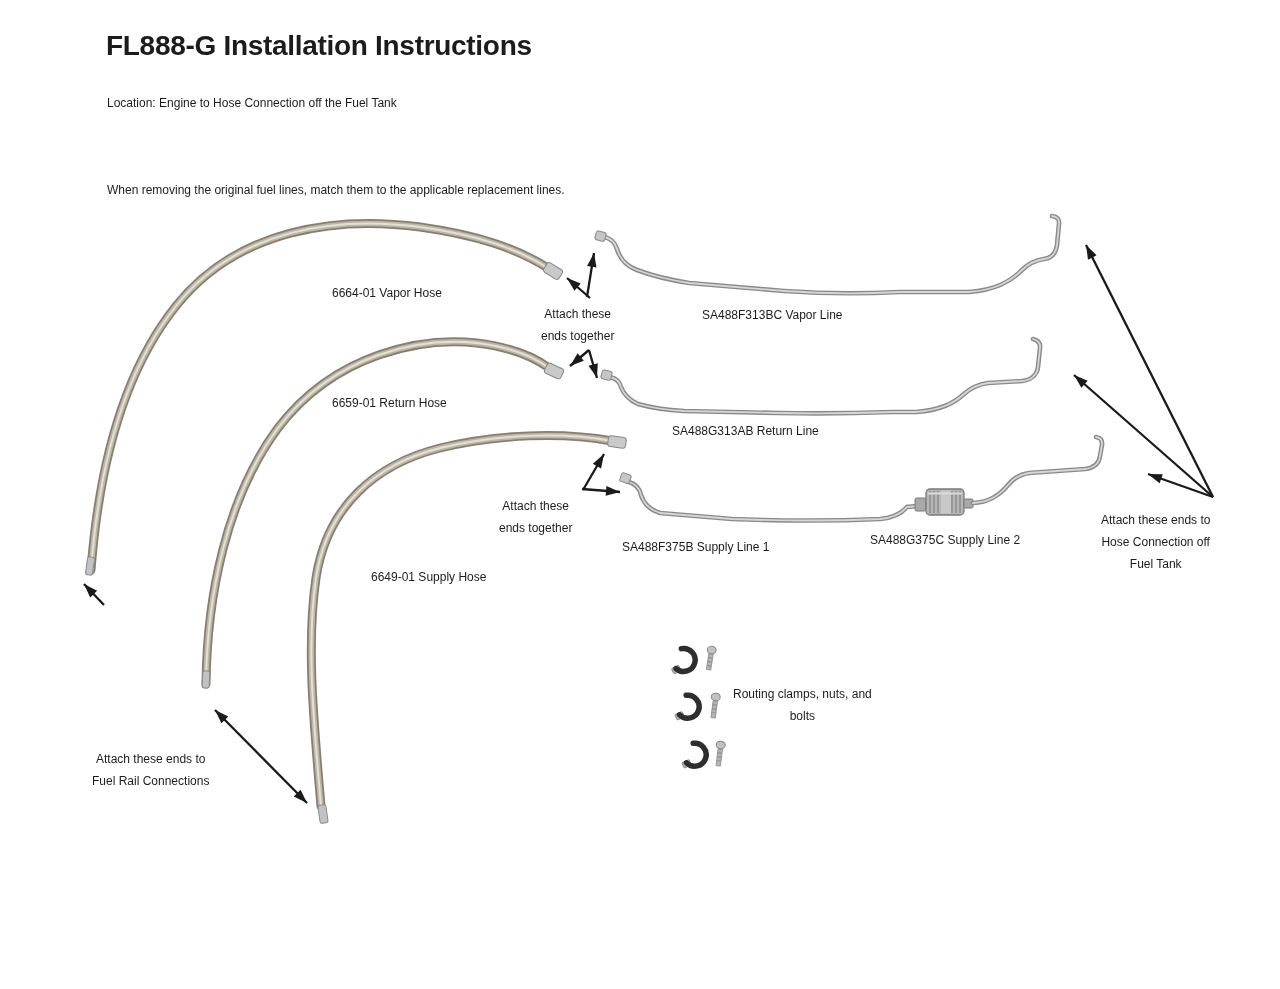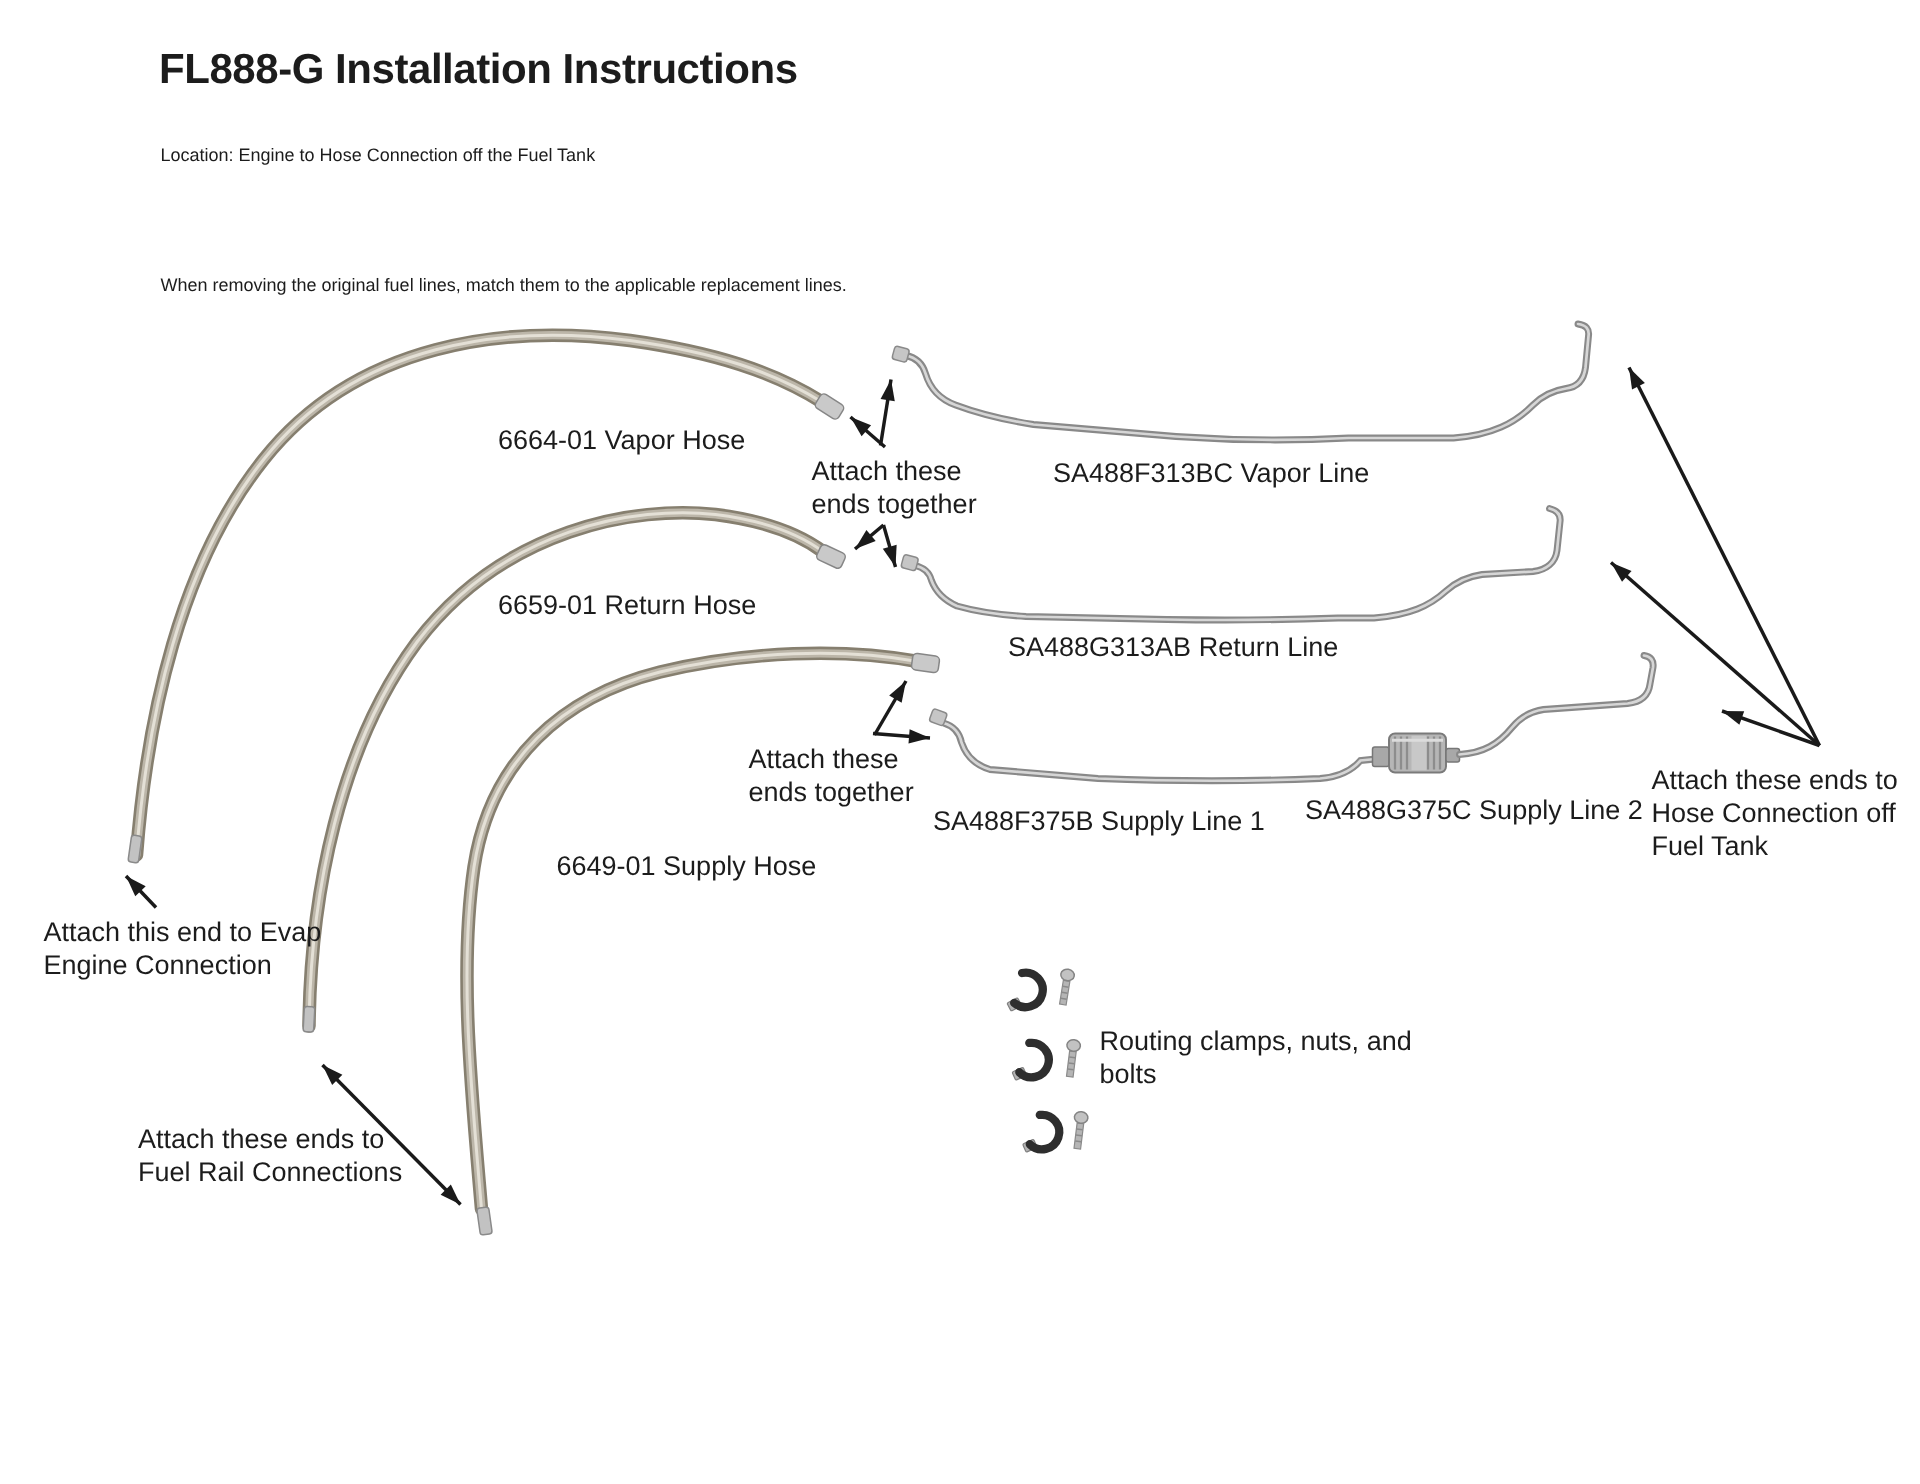--- a/index.html
+++ b/index.html
@@ -1,22 +1,22 @@
 <!DOCTYPE html>
 <html><head>
 <meta charset="utf-8">
 <style>
   html,body{margin:0;padding:0;background:#ffffff;}
   #page{position:relative;width:1280px;height:989px;background:#ffffff;overflow:hidden;
-        font-family:"Liberation Sans",sans-serif;color:#1c1c1c;}
+        font-family:"Liberation Sans",sans-serif;color:#1c1c1c;text-align:center;}
   .abs{position:absolute;}
   #art{position:absolute;left:0;top:0;}
   .title{font-size:28px;font-weight:700;letter-spacing:-0.3px;}
   .subhead{font-size:12px;font-weight:400;}
-  .lbl{font-size:18px;line-height:22px;white-space:pre-line;}
+  .lbl{font-size:12px;line-height:22px;white-space:pre-line;}
   .note{font-size:17px;font-weight:700;line-height:23px;white-space:pre-line;}
 </style>
 </head>
 <body>
 
 <div id="page">
 
   <svg id="art" width="1280" height="989" viewBox="0 0 1280 989">
 
     <g>
@@ -157,21 +157,19 @@
 
   <div class="abs lbl" style="left:499px;top:495px;">Attach these
 ends together</div>
   <div class="abs lbl" style="left:622px;top:536px;">SA488F375B Supply Line 1</div>
   <div class="abs lbl" style="left:870px;top:529px;">SA488G375C Supply Line 2</div>
   <div class="abs lbl" style="left:1101px;top:509px;">Attach these ends to
 Hose Connection off
 Fuel Tank</div>
 
   <div class="abs lbl" style="left:339px;top:566px;margin-left:32px;">6649-01 Supply Hose</div>
-  <div class="abs lbl" style="left:29px;top:610px;">Attach this end to Evap
-Engine Connection</div>
   <div class="abs lbl" style="left:92px;top:748px;">Attach these ends to
 Fuel Rail Connections</div>
   <div class="abs lbl" style="left:733px;top:683px;">Routing clamps, nuts, and
 bolts</div>
 
 
 </div>
 
 </body></html>

